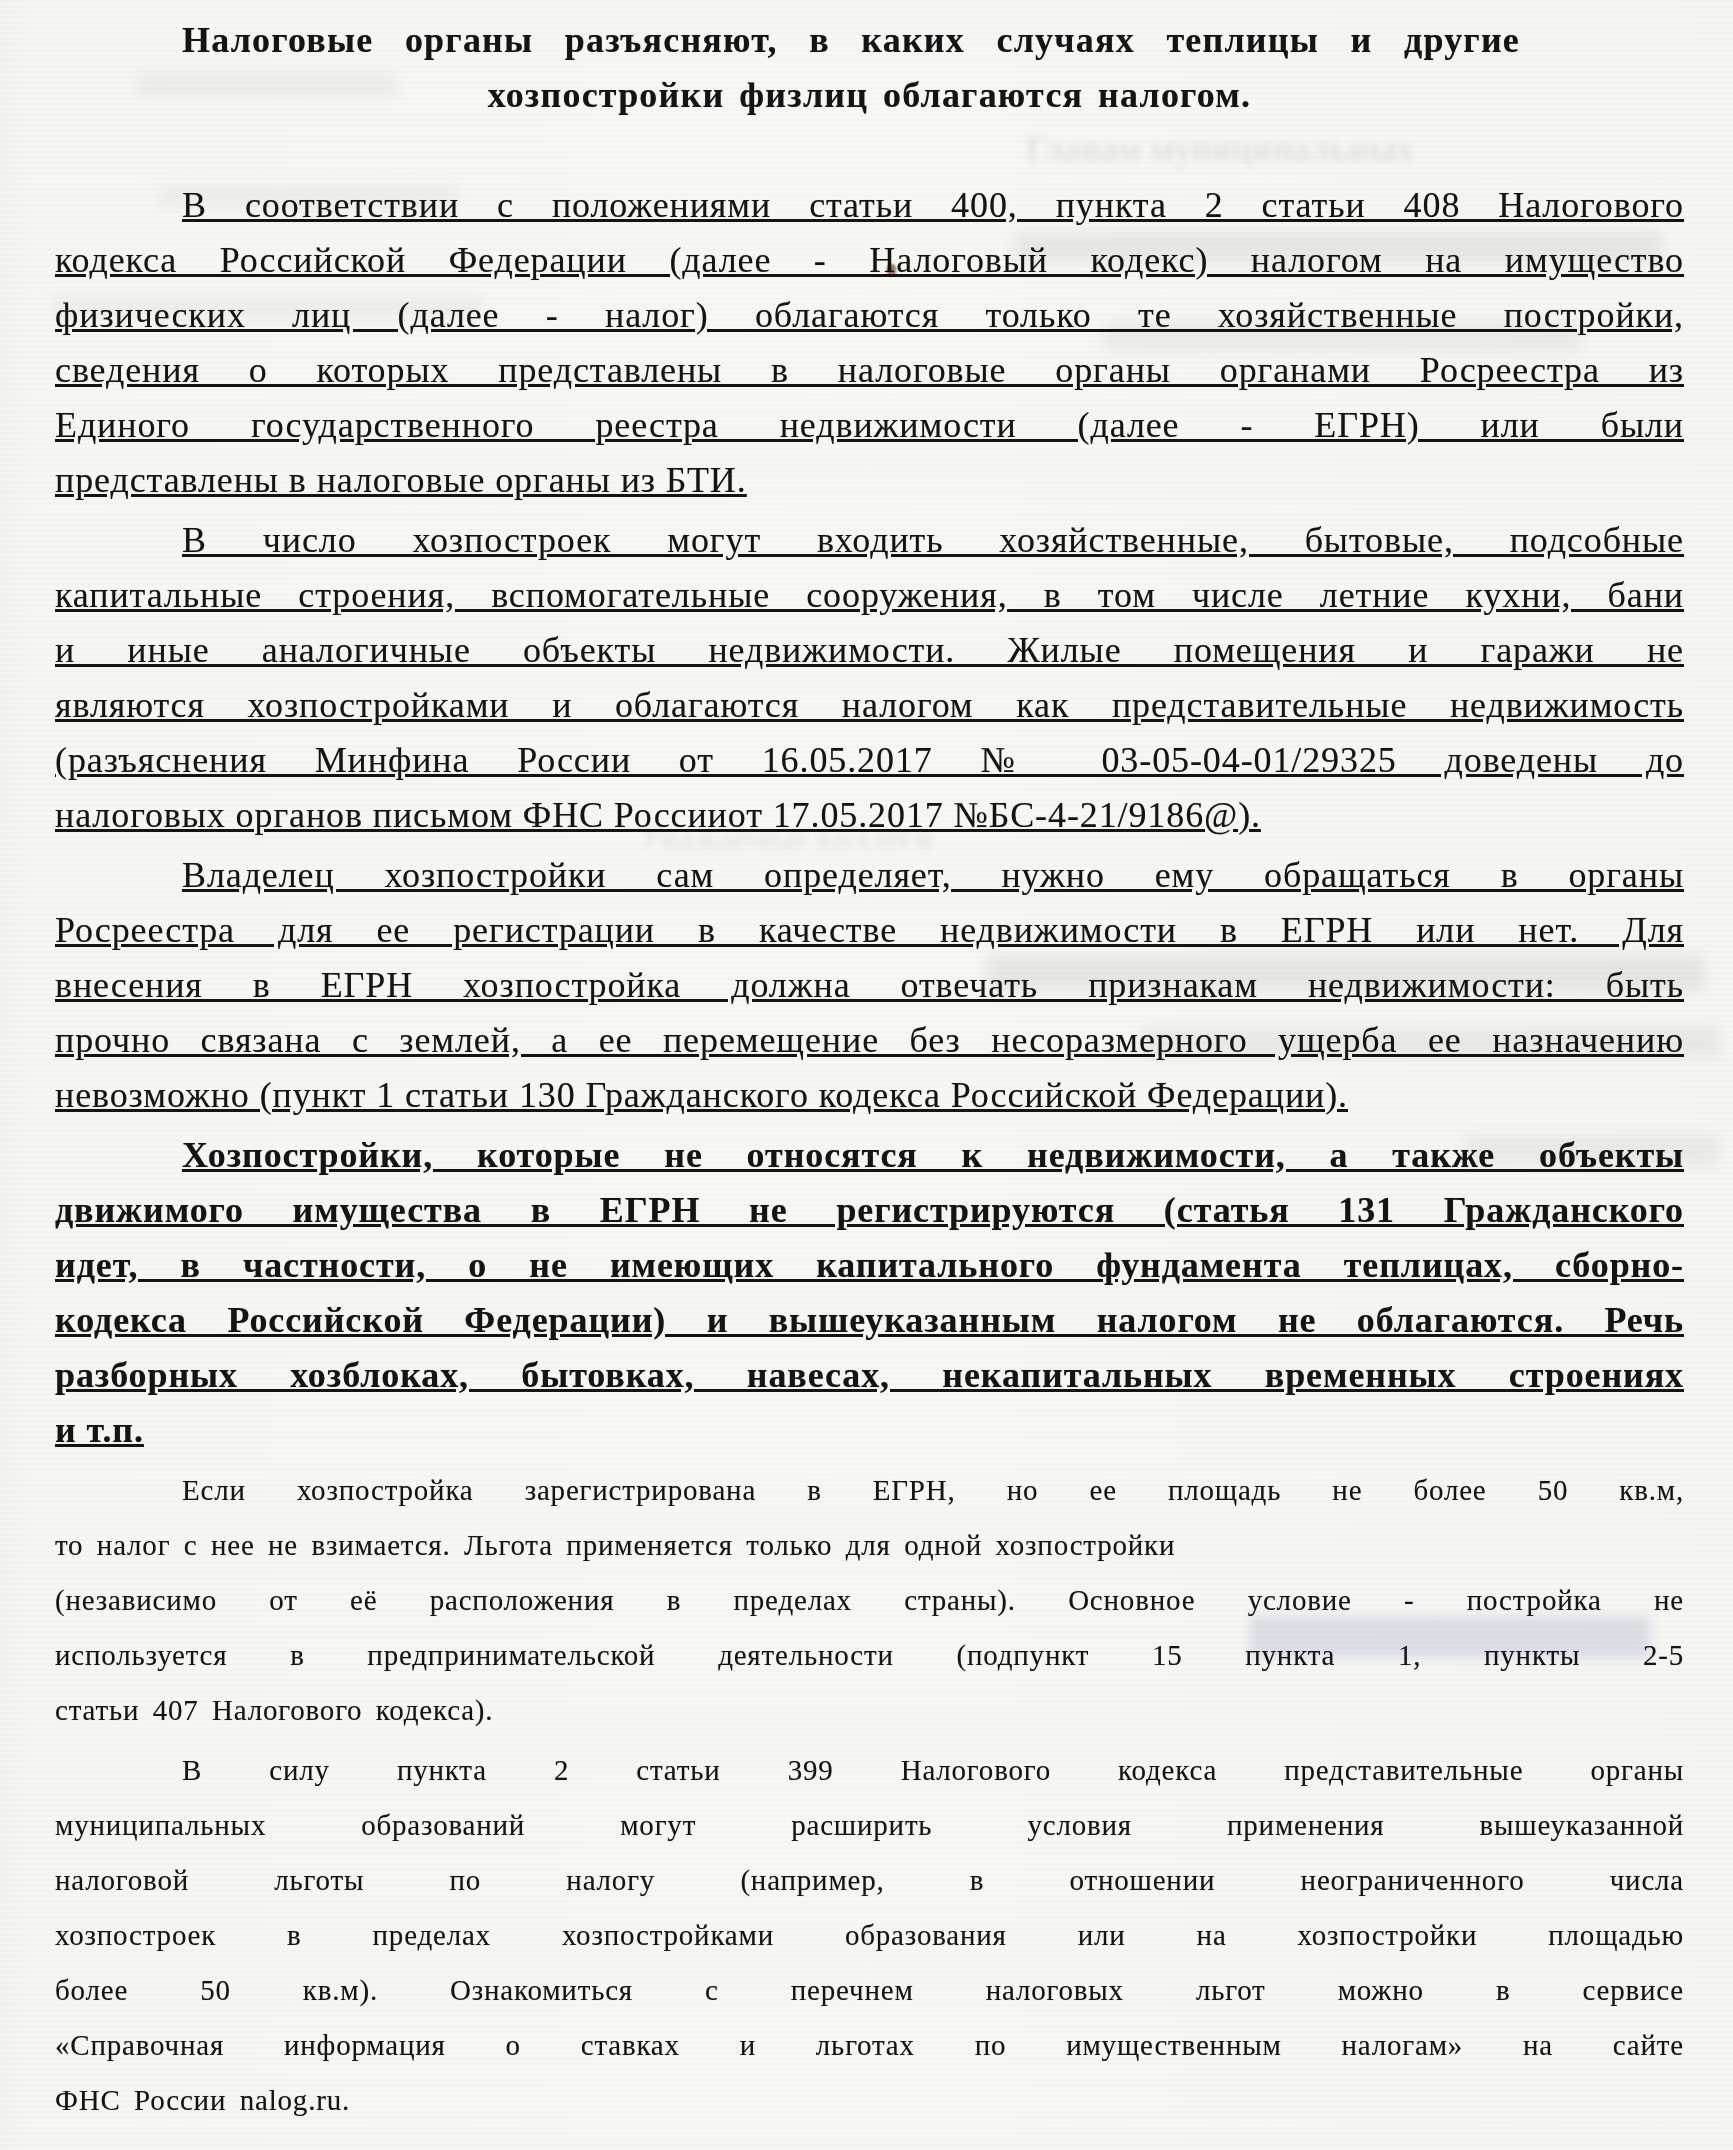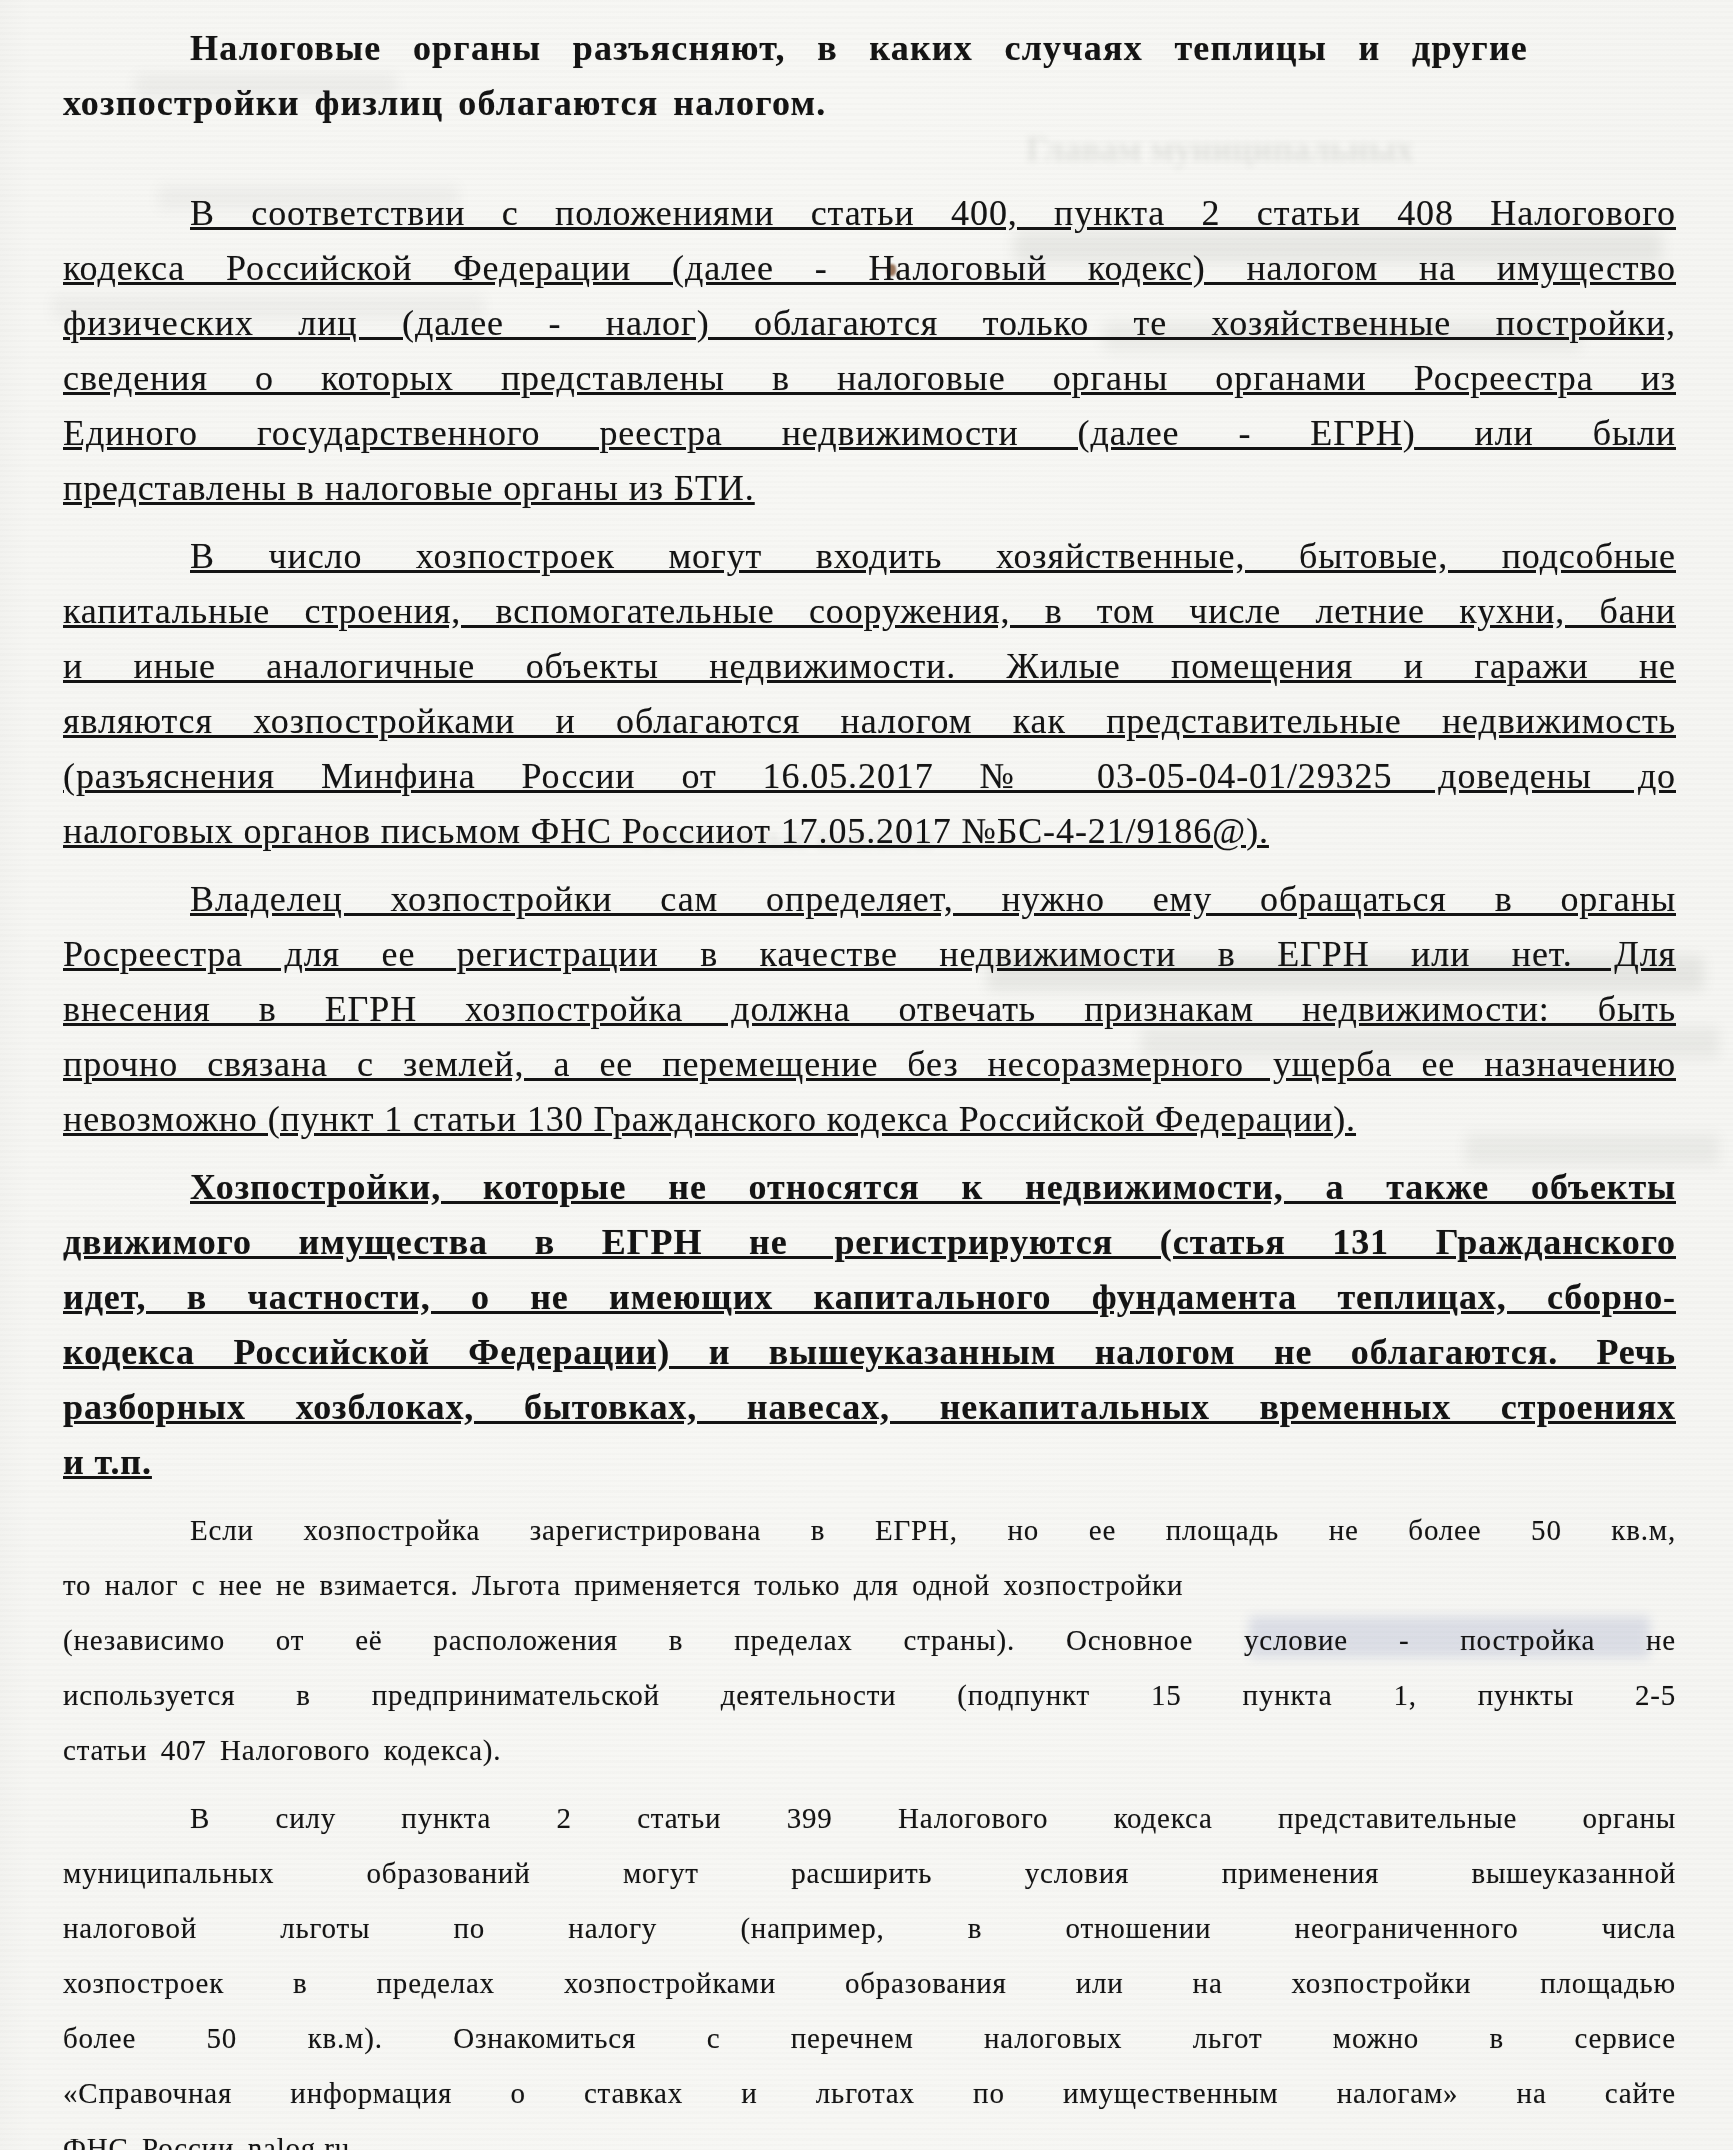--- a/index.html
+++ b/index.html
@@ -17,36 +17,36 @@
   }
   #ghost-layer{position:absolute;inset:0;pointer-events:none;}
   .ghost{position:absolute;font-weight:bold;white-space:nowrap;
          font-family:"Liberation Serif","DejaVu Serif",serif;}
   .ghost-bar{position:absolute;border-radius:4.6px;}
   #doc-body{
     position:absolute;left:50px;top:7.7px;width:1639px;
     color:#141414;
     text-shadow:0 0 0.8px rgba(20,20,20,0.35);
   }
-  .para{margin:13px;}
+  .para{margin:5px;}
   .para.bold .line{font-weight:bold;}
   .line{
     box-sizing:border-box;
     height:55px;line-height:55px;
     white-space:nowrap;
   }
   .line.indent{padding-left:127px;}
   .line.just{white-space:normal;text-align:justify;text-align-last:justify;}
   .line.left{text-align:left;}
   
   .para.justify .line{font-size:36px;letter-spacing:0.9px;text-decoration:underline;}
   
   .para.loose .line{font-size:29px;letter-spacing:0.8px;word-spacing:5.4px;}
   
-  .para.title .line{font-size:36px;font-weight:bold;letter-spacing:1.2px;word-spacing:4.6px;}
+  .para.title .line{font-size:36px;font-weight:bold;letter-spacing:1.2px;word-spacing:4.6px;text-align:center;}
 </style>
 </head>
 <body>
 
 <div id="page"></div>
 <div id="ghost-layer">
     <span class="ghost" style="left: 1026px; top: 130px; opacity: 0.13; filter: blur(3.1px); color: rgb(92, 98, 88); font-size: 35px;">Главам муниципальных</span>
     <div class="ghost-bar" style="left: 1014px; top: 231px; opacity: 0.1; filter: blur(7px); color: rgb(106, 111, 102); width: 648px; height: 32px; background: rgb(106, 111, 102);"></div>
     <div class="ghost-bar" style="left: 1103px; top: 322px; opacity: 0.08; filter: blur(7px); color: rgb(106, 111, 102); width: 478px; height: 29px; background: rgb(106, 111, 102);"></div>
     <div class="ghost-bar" style="left: 135px; top: 74px; opacity: 0.07; filter: blur(6.2px); color: rgb(112, 112, 112); width: 262px; height: 23px; background: rgb(112, 112, 112);"></div>

